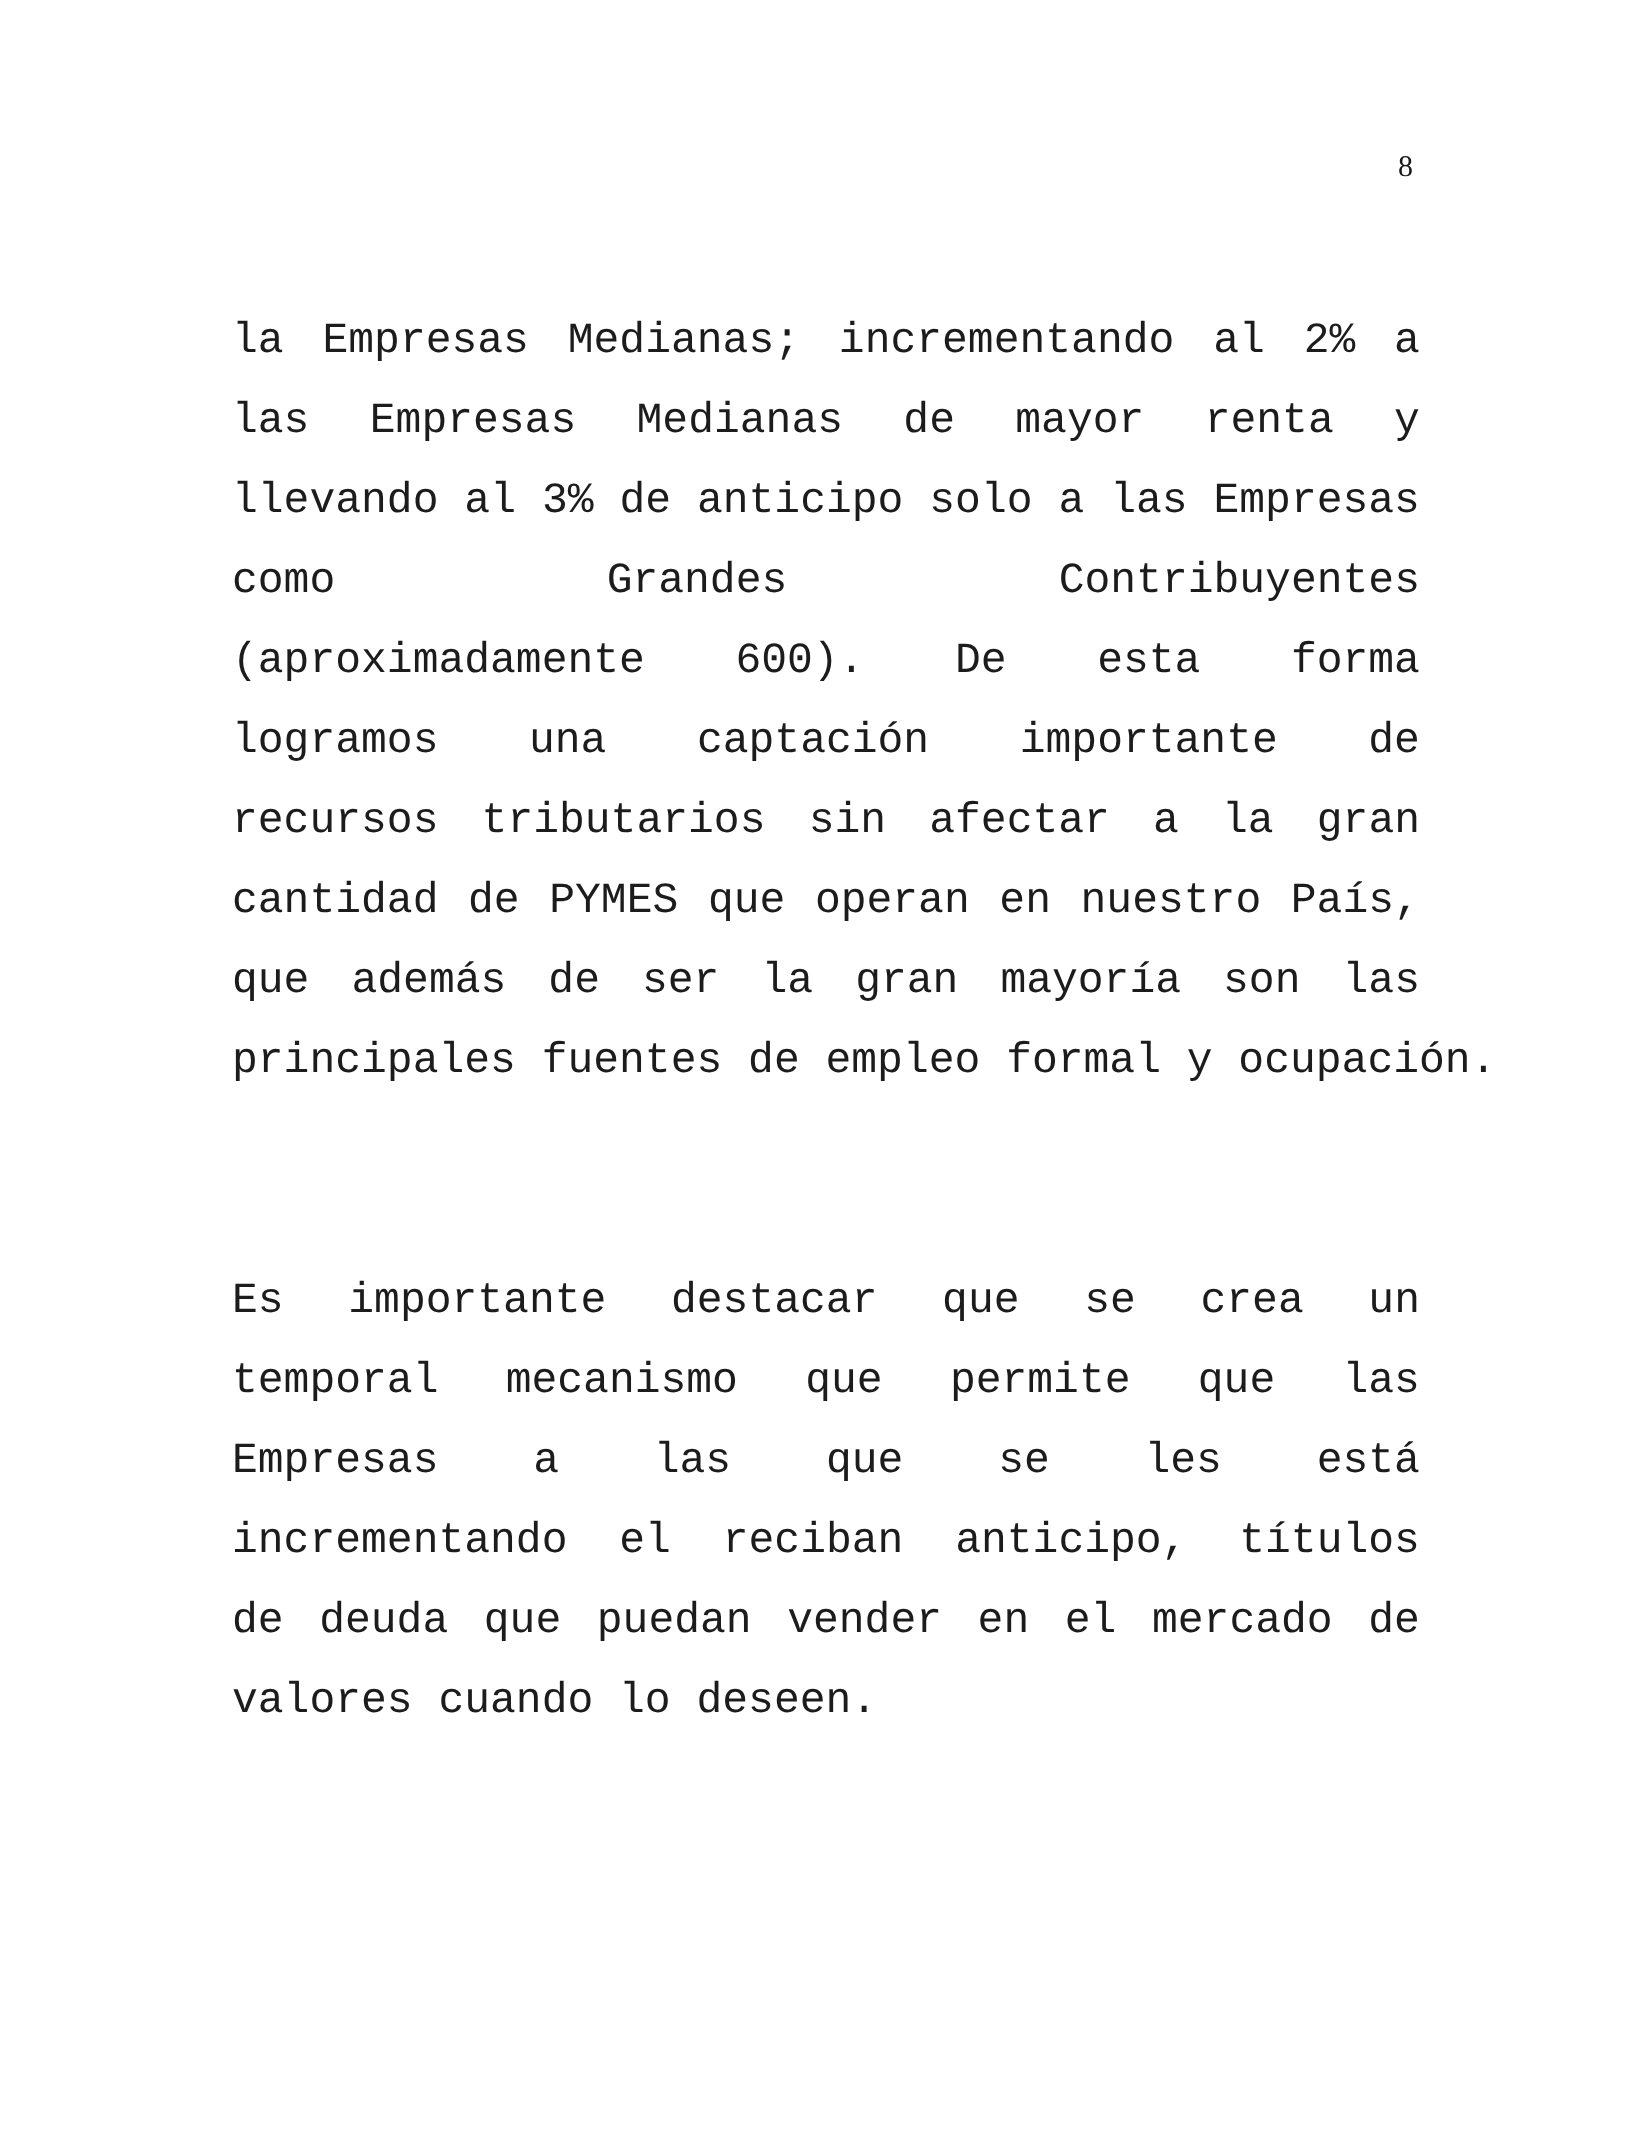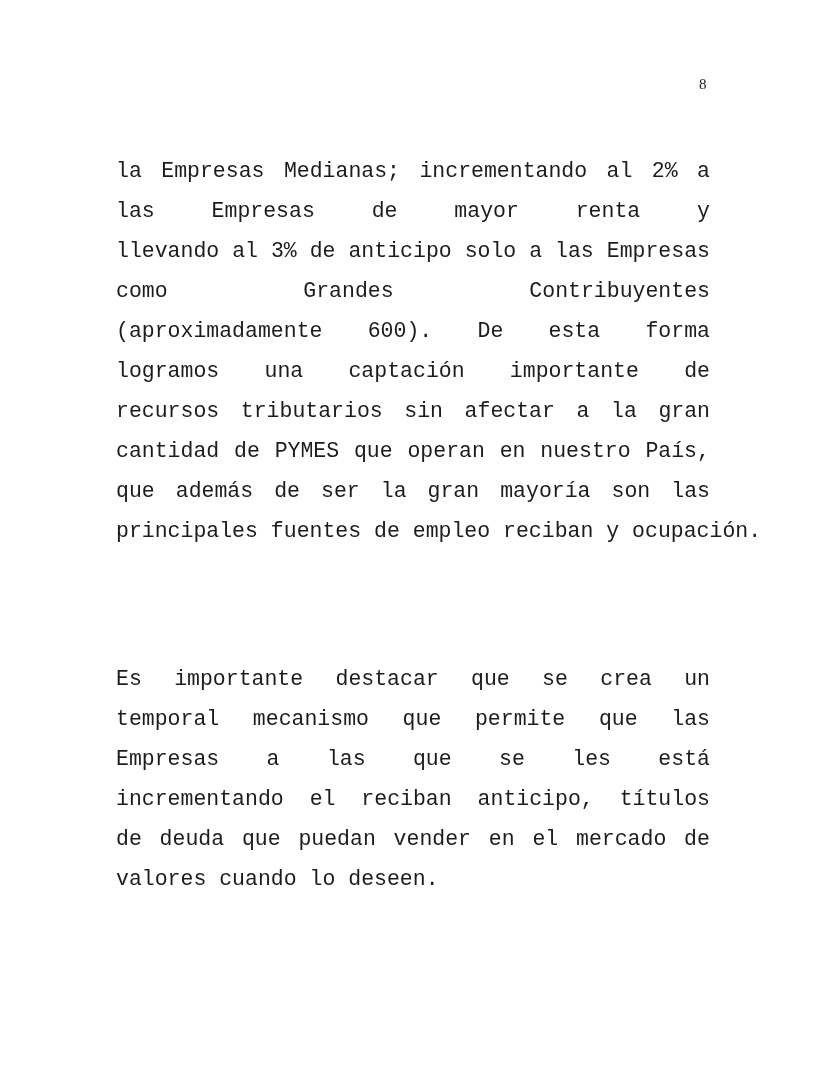--- a/index.html
+++ b/index.html
@@ -48,41 +48,42 @@
     .line.last {
       text-align-last: left;
     }
     
     .line.justify {
       display: flex;
       justify-content: space-between;
     }
     .line.justify span.w { display: inline-block; }
     #p1 { top: 151px; }
-    #p2 { top: 631px; margin-top: 28px; }
+    #p2 { top: 631px; }
   </style>
 </head>
 <body>
 
 <div class="page">
   <div class="page-number">8</div>
 
   <div class="paragraph" id="p1">
     <div class="line justify">
         <span class="w">la</span>
         <span class="w">Empresas</span>
         <span class="w">Medianas;</span>
         <span class="w">incrementando</span>
         <span class="w">al</span>
         <span class="w">2%</span>
         <span class="w">a</span>
       </div>
     <div class="line justify">
         <span class="w">las</span>
         <span class="w">Empresas</span>
+        <span class="w">Medianas</span>
         <span class="w">de</span>
         <span class="w">mayor</span>
         <span class="w">renta</span>
         <span class="w">y</span>
       </div>
     <div class="line justify">
         <span class="w">llevando</span>
         <span class="w">al</span>
         <span class="w">3%</span>
         <span class="w">de</span>
@@ -134,21 +135,21 @@
         <span class="w">que</span>
         <span class="w">además</span>
         <span class="w">de</span>
         <span class="w">ser</span>
         <span class="w">la</span>
         <span class="w">gran</span>
         <span class="w">mayoría</span>
         <span class="w">son</span>
         <span class="w">las</span>
       </div>
-    <div class="line last">principales fuentes de empleo reciban y ocupación.</div>
+    <div class="line last">principales fuentes de empleo formal y ocupación.</div>
   </div>
 
   <div class="paragraph" id="p2">
     <div class="line justify">
         <span class="w">Es</span>
         <span class="w">importante</span>
         <span class="w">destacar</span>
         <span class="w">que</span>
         <span class="w">se</span>
         <span class="w">crea</span>

